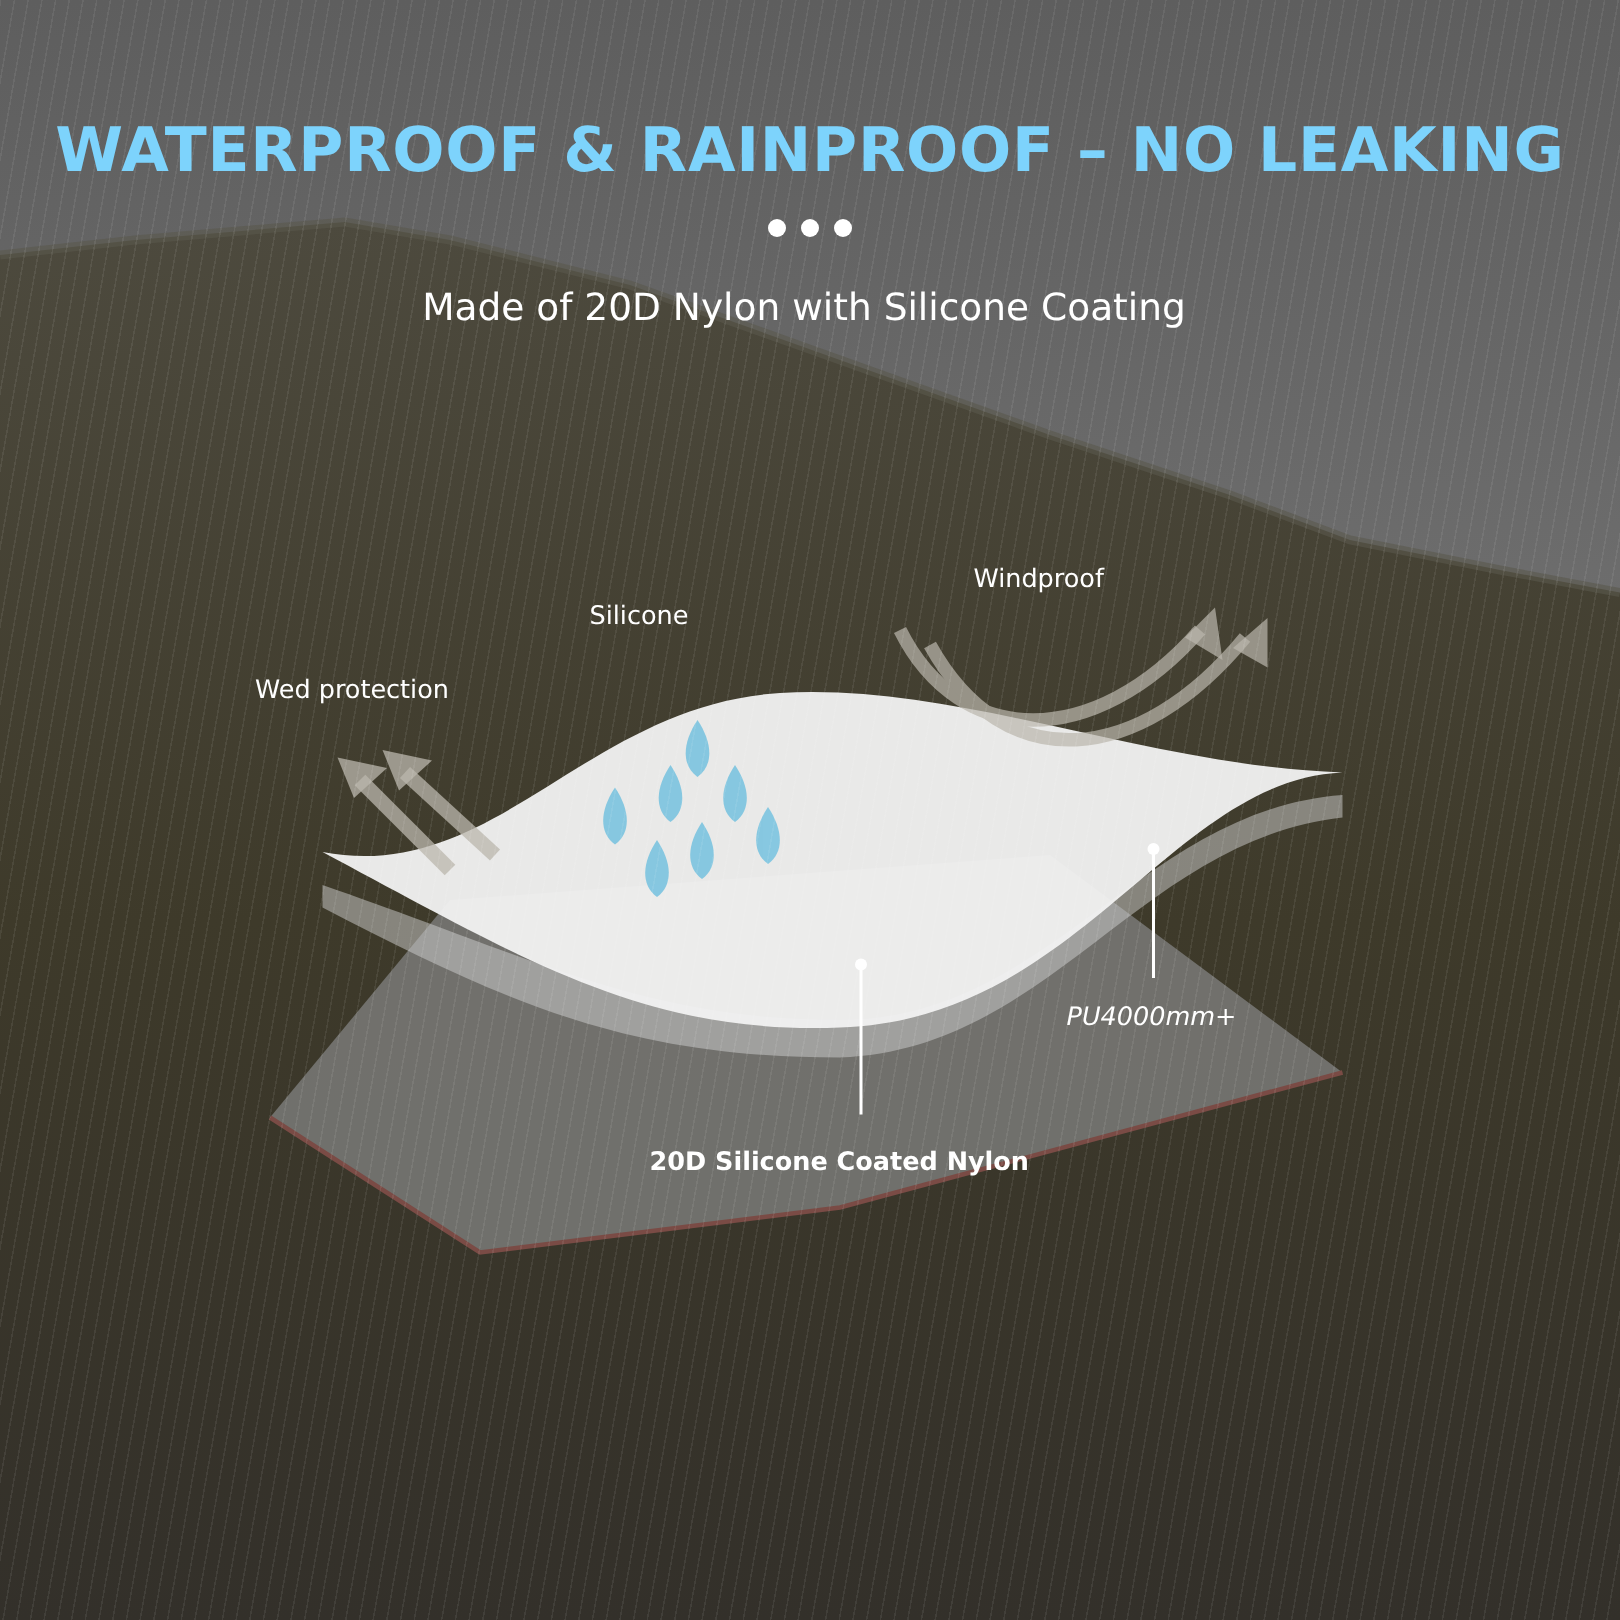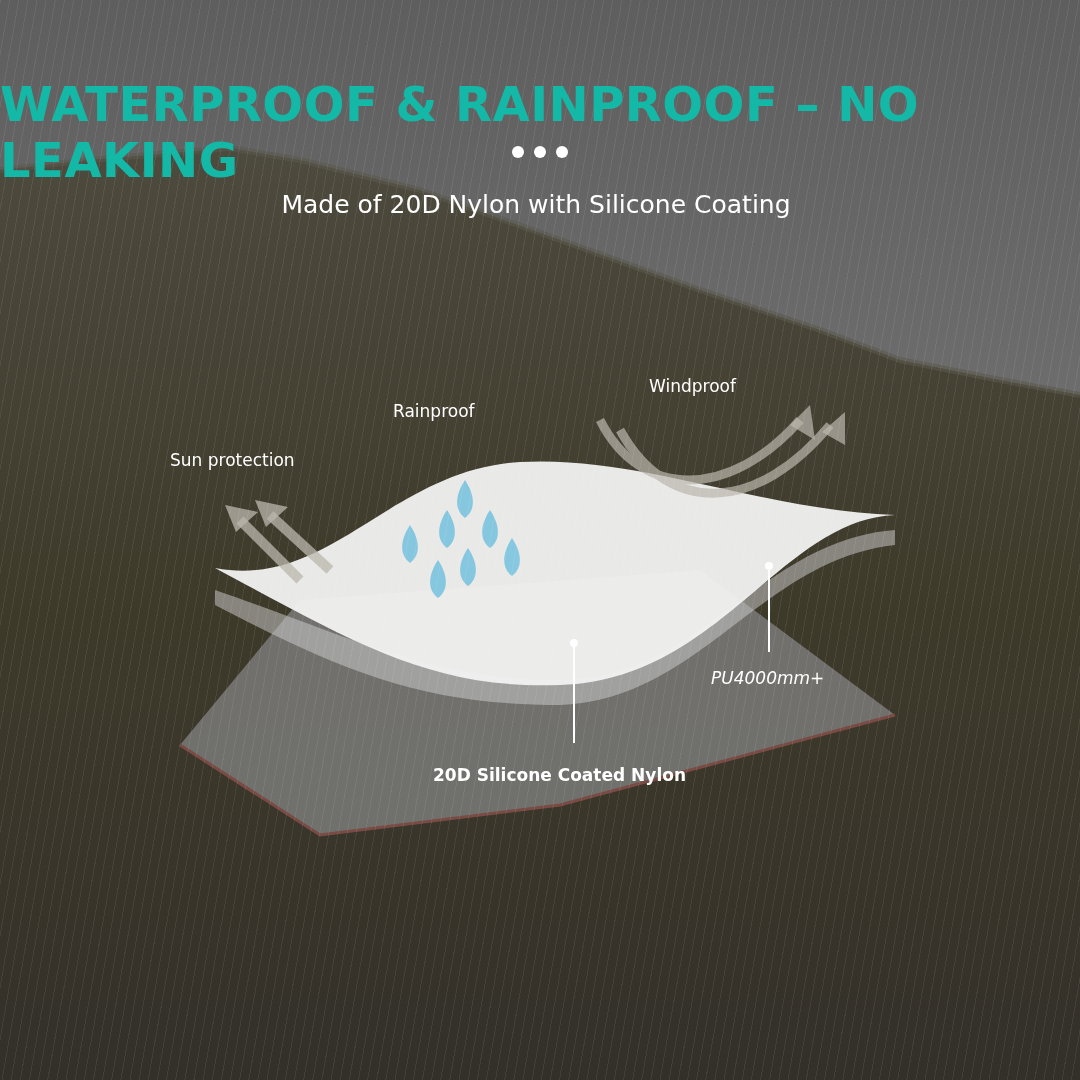--- a/index.html
+++ b/index.html
@@ -5,22 +5,22 @@
   html, body { margin:0; padding:0; }
   body { width:1080px; height:1080px; overflow:hidden; position:relative;
          font-family: "DejaVu Sans", "Liberation Sans", sans-serif; background:#3a3a36; }
   .scene { position:absolute; inset:0; overflow:hidden; }
   .sky { position:absolute; inset:0;
          background: linear-gradient(180deg,#5e5e5e 0%,#6a6a6a 30%,#707070 45%,#6b6b6b 100%); }
   .hill { position:absolute; inset:0; }
   .rain { position:absolute; inset:0;
           background-image: repeating-linear-gradient(100deg, rgba(255,255,255,0.07) 0 1px, transparent 1px 9px);
           pointer-events:none; }
-  .title { position:absolute; top:76px; left:0; width:1080px; 
-           color:#14b8a6; font-weight:bold; font-size:48px; letter-spacing:0.5px; margin:0; }
+  .title { position:absolute; top:76px; left:0; width:1080px; text-align:center;
+           color:#7dd3fc; font-weight:bold; font-size:41px; letter-spacing:0.5px; margin:0; }
   .dots { position:absolute; top:146px; left:0; width:1080px; display:flex; justify-content:center; gap:10px; }
   .dot { width:12px; height:12px; border-radius:50%; background:#fff; }
   .subtitle { position:absolute; top:190px; left:0; width:1072px; text-align:center;
               color:#fff; font-size:25px; }
   .label { position:absolute; color:#ffffff; font-size:17px; white-space:nowrap; }
   .fabric { position:absolute; inset:0; }
   .leader { position:absolute; width:2px; background:#fff; }
   .leader::before { content:""; position:absolute; top:-4px; left:-3px; width:8px; height:8px; border-radius:50%; background:#fff; }
 </style>
 </head>
@@ -82,21 +82,21 @@
 </div>
 
 <h1 class="title">WATERPROOF &amp; RAINPROOF – NO LEAKING</h1>
 <div class="dots">
   <span class="dot"></span>
   <span class="dot"></span>
   <span class="dot"></span>
 </div>
 <div class="subtitle">Made of 20D Nylon with Silicone Coating</div>
 
-<div class="label" style="left:170px; top:450px;">Sun protection</div>
-<div class="label" style="left:393px; top:401px;">Rainproof</div>
+<div class="label" style="left:170px; top:450px;">Wed protection</div>
+<div class="label" style="left:393px; top:401px;">Silicone</div>
 <div class="label" style="left:649px; top:376px;">Windproof</div>
 
 <div class="leader" style="left:768px; top:566px; height:86px;"></div>
 <div class="label" style="left:711px; top:668px;font-style:italic;">PU4000mm+</div>
 
 <div class="leader" style="left:573px; top:643px; height:100px;"></div>
 <div class="label" style="left:433px; top:765px;font-weight:bold;">20D Silicone Coated Nylon</div>
 
 </body></html>

